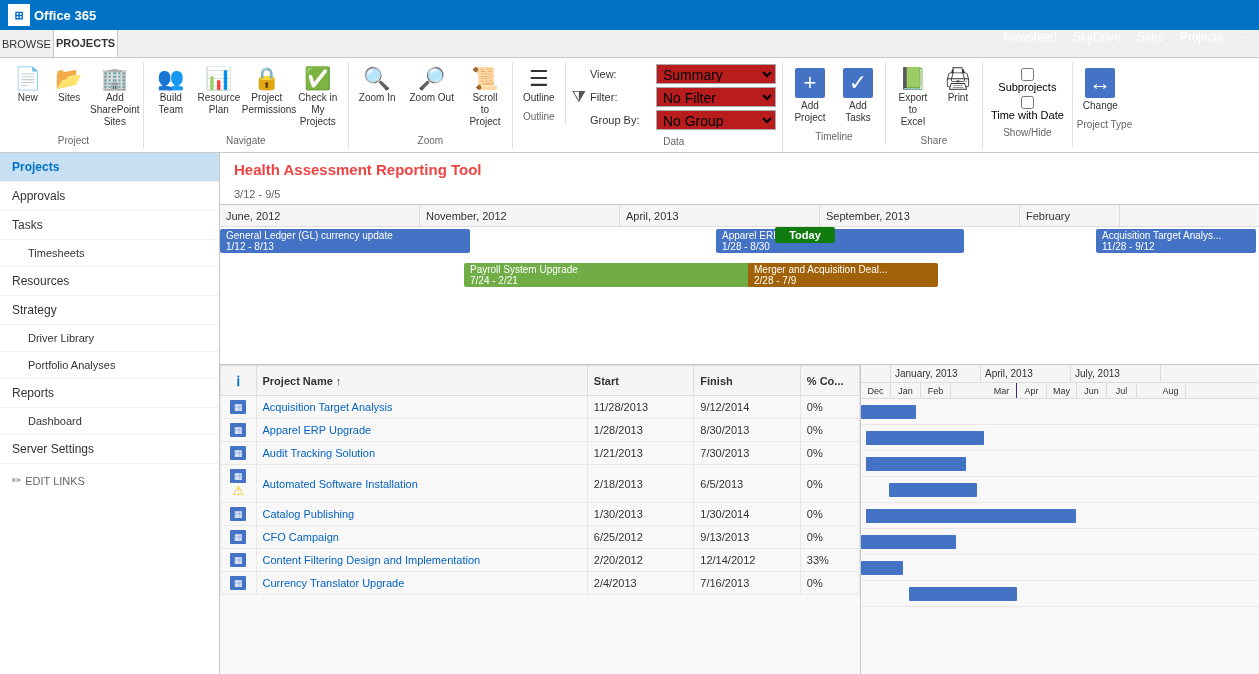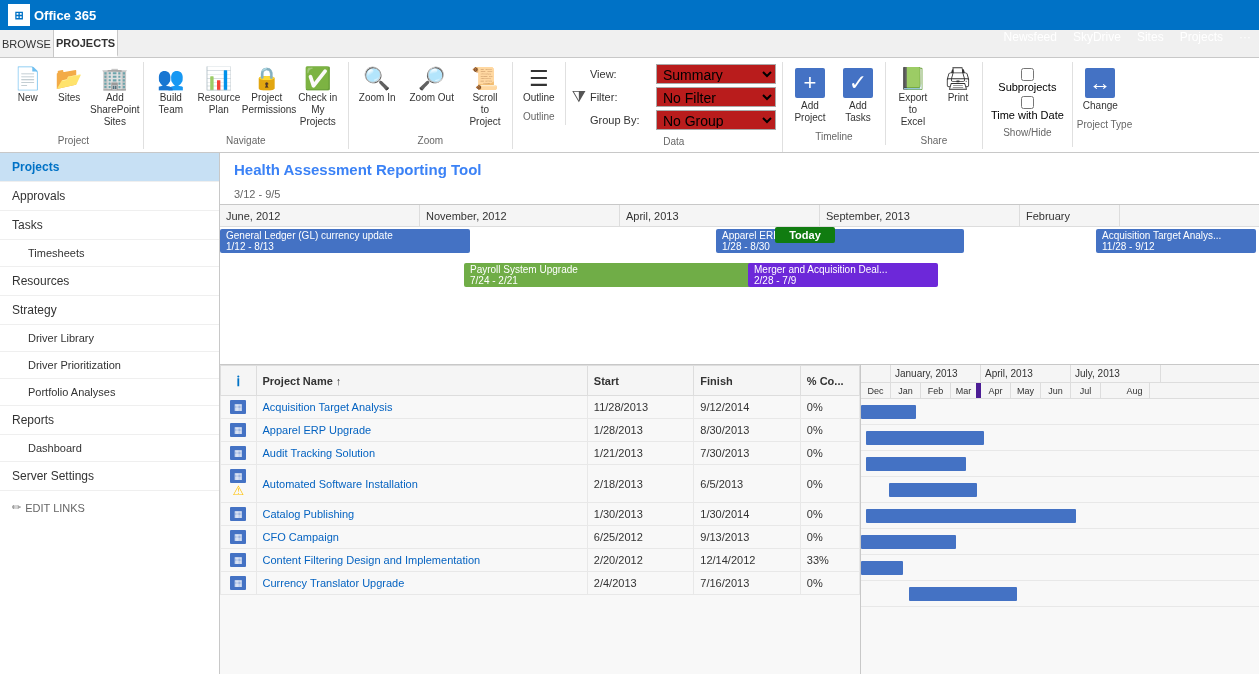--- a/index.html
+++ b/index.html
@@ -150,21 +150,21 @@
       flex-direction: column;
       background: #f8f8f8;
     }
 
     
     .gantt-header {
       background: white;
       padding: 8px 14px 4px 14px;
       border-bottom: 1px solid #c8c8c8;
     }
-    .project-title { font-size: 15px; font-weight: 600; color: #3b82f6; }
+    .project-title { font-size: 15px; font-weight: 600; color: #ef4444; }
     .project-dates { font-size: 11px; color: #666; margin-top: 10px; }
 
     
     .gantt-area {
       background: white;
       position: relative;
       height: 160px;
       overflow: hidden;
       border-bottom: 1px solid #c8c8c8;
     }
@@ -458,21 +458,20 @@
 <div class="main-area">
 
   <div class="sidebar">
     <div class="sidebar-item active">Projects</div>
     <div class="sidebar-item">Approvals</div>
     <div class="sidebar-item">Tasks</div>
     <div class="sidebar-item sub">Timesheets</div>
     <div class="sidebar-item">Resources</div>
     <div class="sidebar-item">Strategy</div>
     <div class="sidebar-item sub">Driver Library</div>
-    <div class="sidebar-item sub">Driver Prioritization</div>
     <div class="sidebar-item sub">Portfolio Analyses</div>
     <div class="sidebar-item">Reports</div>
     <div class="sidebar-item sub">Dashboard</div>
     <div class="sidebar-item">Server Settings</div>
     <div class="sidebar-edit">
       <span>✏</span>
       <span>EDIT LINKS</span>
     </div>
   </div>
 
@@ -508,21 +507,21 @@
         </div>
 
         <div class="gantt-bar bar-blue" style="left:876px;top:2px;width:160px;">
           <span>Acquisition Target Analys...<br>11/28 - 9/12</span>
         </div>
 
         <div class="gantt-bar bar-green" style="left:244px;top:36px;width:290px;">
           <span>Payroll System Upgrade<br>7/24 - 2/21</span>
         </div>
 
-        <div class="gantt-bar" style="left:528px;top:36px;width:190px;background:#6d28d9;">
+        <div class="gantt-bar" style="left:528px;top:36px;width:190px;background:#a16207;">
           <span>Merger and Acquisition Deal...<br>2/28 - 7/9</span>
         </div>
       </div>
     </div>
 
     <div class="table-with-gantt">
 
       <div class="table-left">
         <table class="project-table">
           <thead>
@@ -642,21 +641,21 @@
         <div style="background:#f5f5f5;border-bottom:1px solid #ddd;height:18px;display:flex;font-size:10px;color:#333;">
           <div style="width:30px;border-right:1px solid #ddd;display:flex;align-items:center;padding-left:2px;font-size:9px;"></div>
           <div style="width:90px;border-right:1px solid #ddd;display:flex;align-items:center;padding-left:4px;">January, 2013</div>
           <div style="width:90px;border-right:1px solid #ddd;display:flex;align-items:center;padding-left:4px;">April, 2013</div>
           <div style="width:90px;border-right:1px solid #ddd;display:flex;align-items:center;padding-left:4px;">July, 2013</div>
         </div>
         <div style="background:#f5f5f5;border-bottom:1px solid #ddd;height:16px;display:flex;font-size:9px;color:#333;">
           <div style="width:30px;border-right:1px solid #ddd;display:flex;align-items:center;justify-content:center;">Dec</div>
           <div style="width:30px;border-right:1px solid #ddd;display:flex;align-items:center;justify-content:center;">Jan</div>
           <div style="width:30px;border-right:1px solid #ddd;display:flex;align-items:center;justify-content:center;">Feb</div>
-          <div style="width:30px;border-right:5px solid #4c1d95;display:flex;align-items:center;justify-content:center;">Mar</div>
+          <div style="width:30px;border-right:1px solid #4c1d95;display:flex;align-items:center;justify-content:center;margin-left:36px;">Mar</div>
           <div style="width:30px;border-right:1px solid #ddd;display:flex;align-items:center;justify-content:center;text-align:right;">Apr</div>
           <div style="width:30px;border-right:1px solid #ddd;display:flex;align-items:center;justify-content:center;">May</div>
           <div style="width:30px;border-right:1px solid #ddd;display:flex;align-items:center;justify-content:center;">Jun</div>
           <div style="width:30px;border-right:1px solid #ddd;display:flex;align-items:center;justify-content:center;">Jul</div>
           <div style="width:30px;border-right:1px solid #ddd;display:flex;align-items:center;justify-content:center;margin-left:19px;">Aug</div>
         </div>
 
         <div id="gantt-right-rows">
             <div class="gantt-row-bar" style="height: 26px; border-bottom: 1px solid rgb(232, 232, 232); position: relative;">
               <div class="mini-bar" style="left: 0px; width: 55px;"></div>

